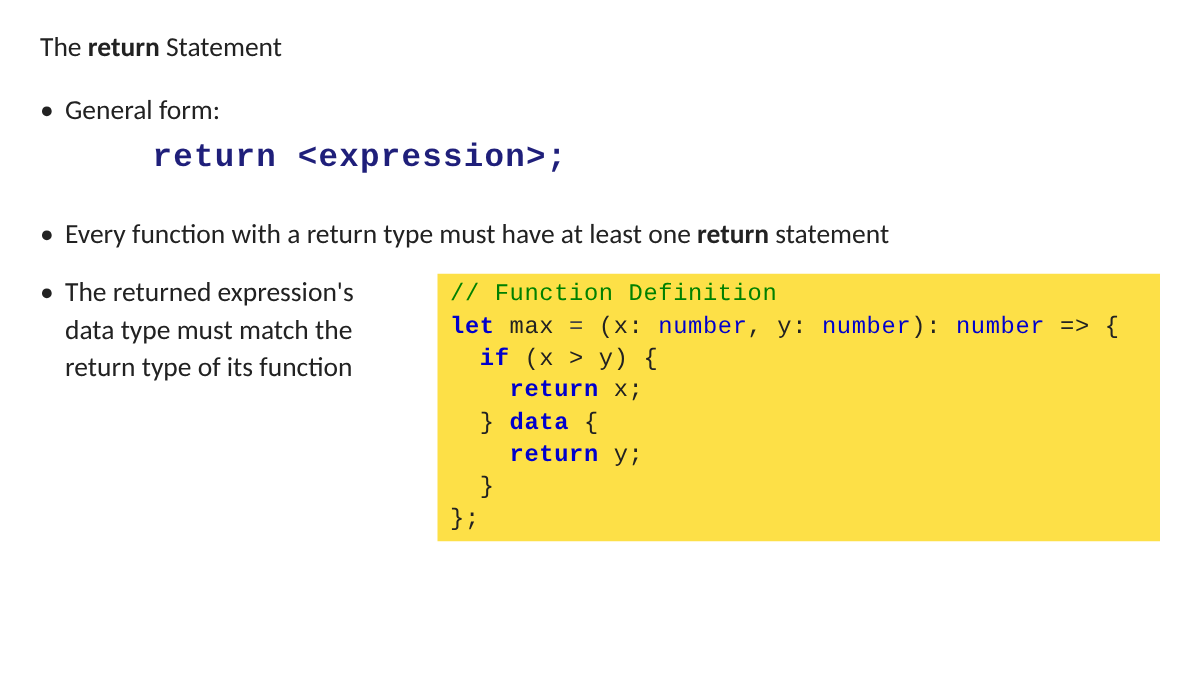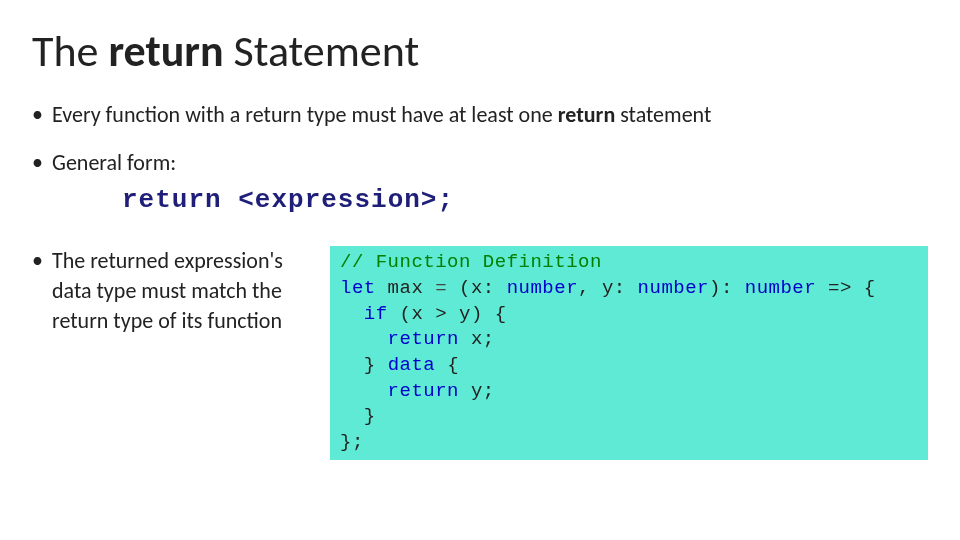--- a/index.html
+++ b/index.html
@@ -3,21 +3,21 @@
 <meta charset="utf-8">
 <style>
   * { box-sizing: border-box; margin: 0; padding: 0; }
   html, body { width: 960px; height: 540px; background: #fff; overflow: hidden; }
   body {
     font-family: "Segoe UI", "Calibri", Arial, sans-serif;
     color: #222;
     padding: 24px 32px 0 32px;
   }
   .title {
-    font-size: 44px;
+    font-size: 22px;
     font-weight: 400;
     margin-bottom: 22px;
   }
   .title .kw { font-weight: 700; }
   ul.outer {
     list-style: none;
     font-size: 22px;
     line-height: 1.35;
   }
   ul.outer > li {
@@ -34,54 +34,54 @@
   .code-block {
     font-family: "Consolas", "Courier New", monospace;
     font-size: 26px;
     color: #1f1f7a;
     padding: 6px 0 10px 70px;
     letter-spacing: 1px;
     font-weight: 600;
   }
   .twocol {
     display: flex;
-    gap: 8px;
+    gap: 28px;
     align-items: flex-start;
     justify-content: flex-end;
   }
   .leftcol { flex: 0 0 270px; font-size: 22px; line-height: 1.35; }
   .rightcol { flex: 1; }
   .snippet {
-    background: #5eead4;
+    background: #fde047;
     font-family: "Consolas", "Courier New", monospace;
     font-size: 19px;
     line-height: 1.35;
     padding: 4px 10px 4px 10px;
     letter-spacing: 0.5px;
   }
   .snippet .cm { color: #008000; }
-  .snippet .kw { color: #0000cc; font-weight: 400; }
+  .snippet .kw { color: #0000cc; font-weight: 700; }
   .snippet .ty { color: #0000cc; font-weight: 400; }
   .snippet .op { color: #444; }
   .bold { font-weight: 700; }
 </style>
 </head>
 <body>
 
 <h1 class="title">
   <span>The </span><span class="kw">return</span><span> Statement</span>
 </h1>
 
 <ul class="outer">
   <li>
-    <span>Every function with a return type must have at least one </span><span class="bold">return</span><span> statement</span>
+    <span>General form:</span>
+    <div class="code-block">return &lt;expression&gt;;</div>
   </li>
   <li>
-    <span>General form:</span>
-    <div class="code-block">return &lt;expression&gt;;</div>
+    <span>Every function with a return type must have at least one </span><span class="bold">return</span><span> statement</span>
   </li>
   <li>
     <div class="twocol">
       <div class="leftcol">The returned expression's data type must match the return type of its function</div>
       <div class="rightcol">
         <div class="snippet">
 <span class="cm">// Function Definition</span><br>
 <span class="kw">let</span><span> max </span><span class="op">=</span><span> (x: </span><span class="ty">number</span><span>, y: </span><span class="ty">number</span><span>): </span><span class="ty">number</span><span> =&gt; {</span><br>
 &nbsp;&nbsp;<span class="kw">if</span><span> (x &gt; y) {</span><br>
 &nbsp;&nbsp;&nbsp;&nbsp;<span class="kw">return</span><span> x;</span><br>

